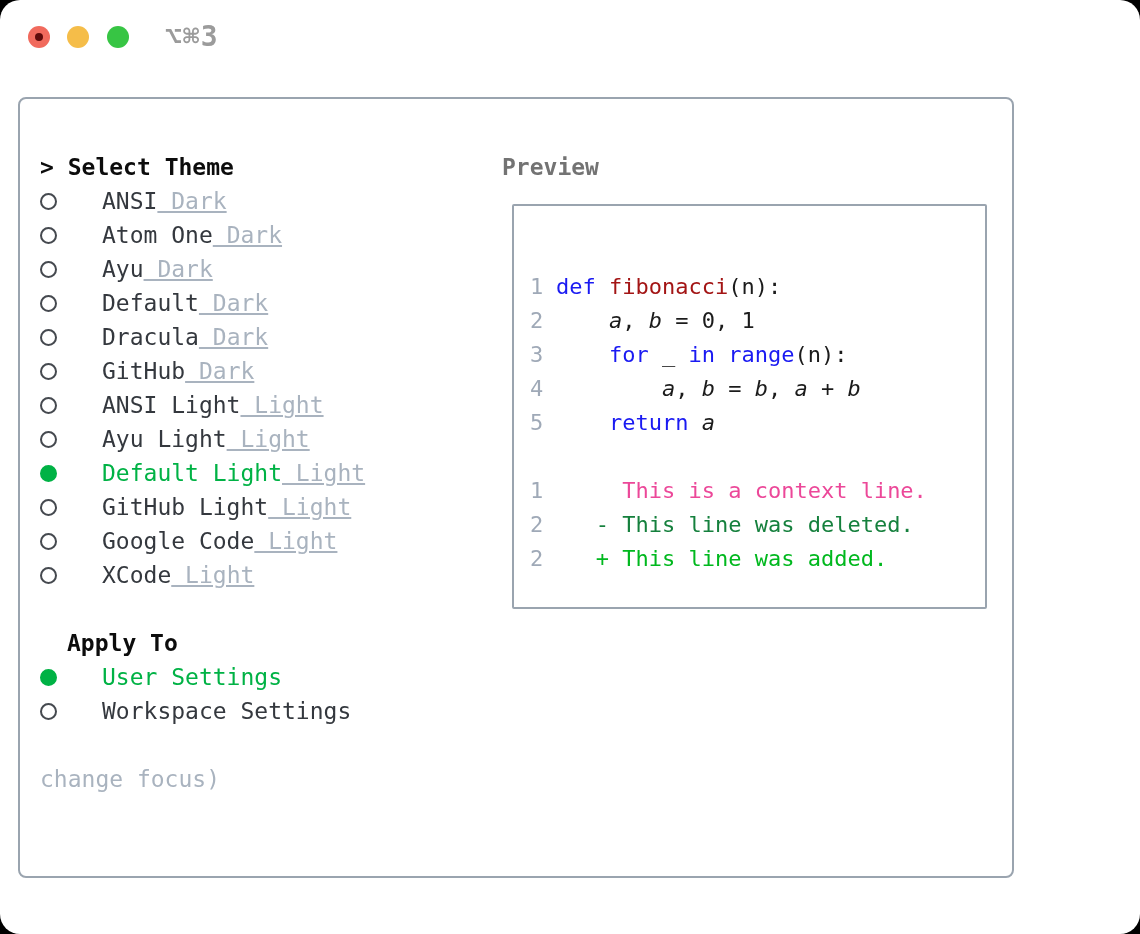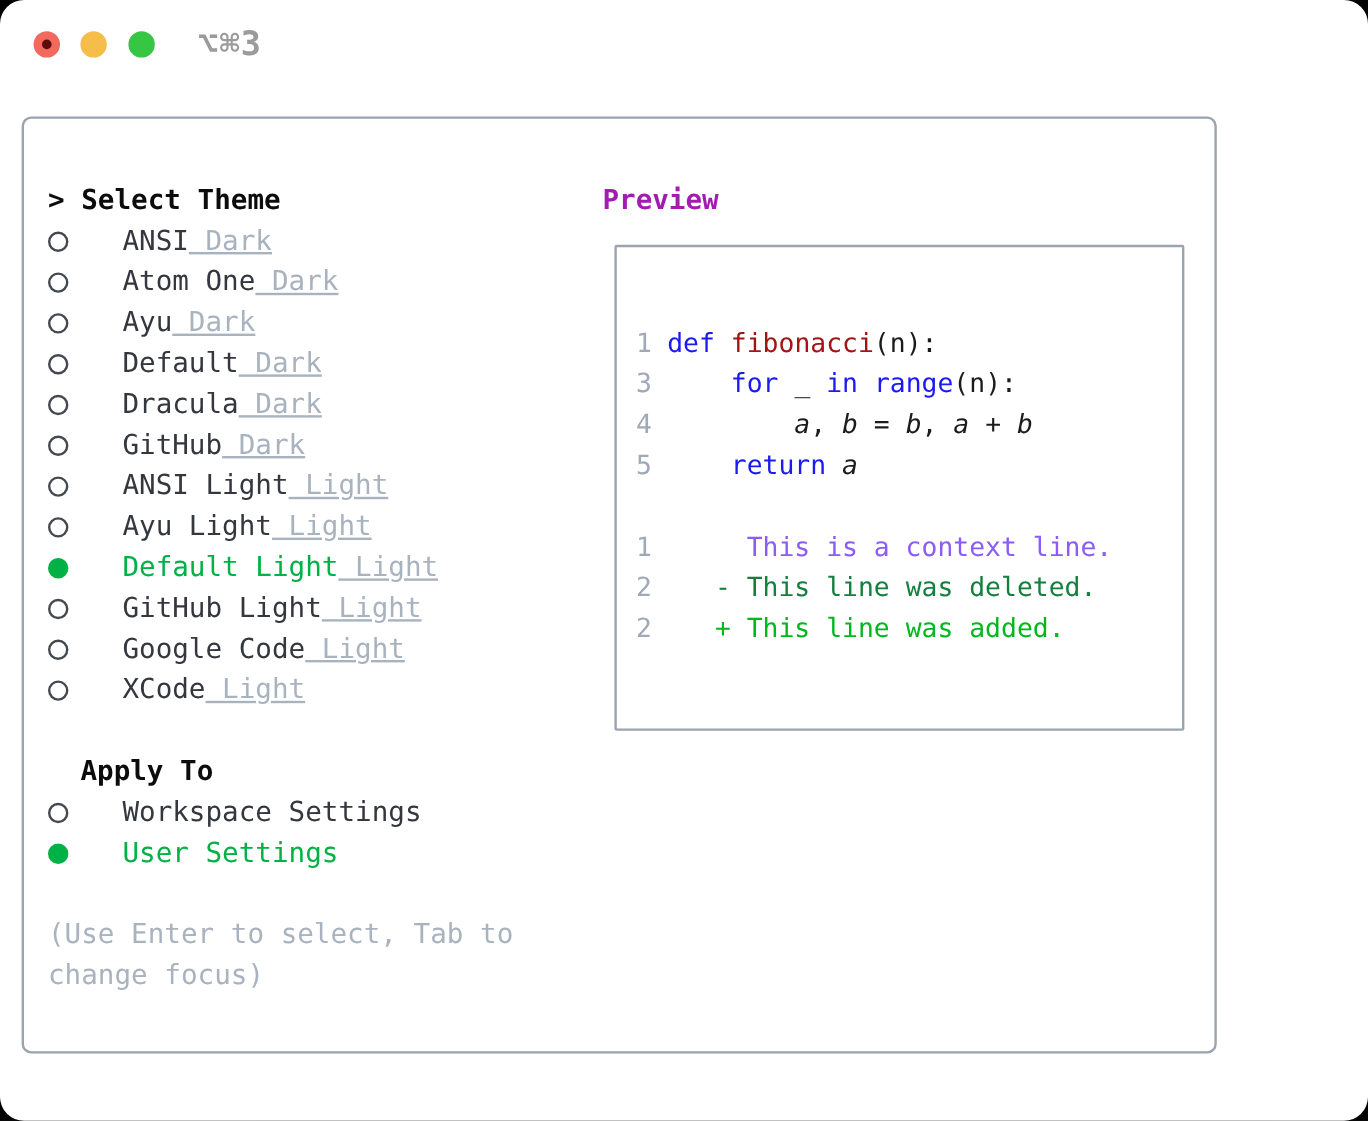--- a/index.html
+++ b/index.html
@@ -31,31 +31,31 @@
   .dot{flex:0 0 auto;width:13px;height:13px;border-radius:50%;
        border:2px solid #45494f;margin-right:10px;box-sizing:content-box;}
   .dot.sel{background:#00b245;border-color:#00b245;}
   .tname{color:#34383e;white-space:pre;margin-left:35px;}
   .tname.sel{color:#00b245;text-align:center;}
   .tvariant{color:#a9b3bf;white-space:pre;text-decoration:underline;}
   .hint{color:#a9b3bf;}
 
   
   #preview-title{position:absolute;left:482px;top:51px;height:34px;line-height:34px;
-         font-size:23px;font-weight:bold;color:#a21caf;}
+         font-size:23px;font-weight:bold;color:#737373;}
   #preview-box{position:absolute;left:492px;top:105px;width:471px;height:401px;
          border:2px solid #9aa4af;border-radius:2px;background:#fff;overflow:hidden;}
   #code{padding:64px 0 0 16px;font-size:22px;}
   .cline{height:34px;line-height:34px;white-space:pre;}
   .ln{display:inline-block;width:26px;color:#9fa9b7;white-space:pre;}
   .tk-kw{color:#1a1af2;}
   .tk-fn{color:#a31515;}
   .tk-p{color:#1b1b1b;}
   .tk-v{color:#1b1b1b;font-style:italic;}
-  .tk-ctx{color:#8b5cf6;}
+  .tk-ctx{color:#ec4899;}
   .tk-del{color:#15803d;}
   .tk-add{color:#00b81e;}
 </style>
 </head>
 <body>
 
 <div id="window">
 
   <div>
     <span class="light light-close">
@@ -85,36 +85,34 @@
           <div class="row"><span class="dot sel"></span><span class="tname sel">Default Light</span><span class="tvariant"> Light</span></div>
           <div class="row"><span class="dot"></span><span class="tname">GitHub Light</span><span class="tvariant"> Light</span></div>
           <div class="row"><span class="dot"></span><span class="tname">Google Code</span><span class="tvariant"> Light</span></div>
           <div class="row"><span class="dot"></span><span class="tname">XCode</span><span class="tvariant"> Light</span></div>
         </div>
       <div class="row"></div>
       <div class="row hdr indent">
         <span class="txt">Apply To</span>
       </div>
       <div id="apply-list">
+          <div class="row"><span class="dot sel"></span><span class="tname sel">User Settings</span></div>
           <div class="row"><span class="dot"></span><span class="tname">Workspace Settings</span></div>
-          <div class="row"><span class="dot sel"></span><span class="tname sel">User Settings</span></div>
         </div>
       <div class="row"></div>
-      <div class="row hint">
-        <span class="txt">(Use Enter to select, Tab to</span>
-      </div>
       <div class="row hint">
         <span class="txt">change focus)</span>
       </div>
     </div>
 
     <div id="preview-title">Preview</div>
     <div id="preview-box">
       <div id="code">
           <div class="cline"><span class="ln">1</span><span class="tk-kw">def</span><span class="tk-p"> </span><span class="tk-fn">fibonacci</span><span class="tk-p">(n):</span></div>
+          <div class="cline"><span class="ln">2</span><span class="tk-p">    </span><span class="tk-v">a</span><span class="tk-p">, </span><span class="tk-v">b</span><span class="tk-p"> = 0, 1</span></div>
           <div class="cline"><span class="ln">3</span><span class="tk-p">    </span><span class="tk-kw">for</span><span class="tk-p"> _ </span><span class="tk-kw">in</span><span class="tk-p"> </span><span class="tk-kw">range</span><span class="tk-p">(n):</span></div>
           <div class="cline"><span class="ln">4</span><span class="tk-p">        </span><span class="tk-v">a</span><span class="tk-p">, </span><span class="tk-v">b</span><span class="tk-p"> = </span><span class="tk-v">b</span><span class="tk-p">, </span><span class="tk-v">a</span><span class="tk-p"> + </span><span class="tk-v">b</span></div>
           <div class="cline"><span class="ln">5</span><span class="tk-p">    </span><span class="tk-kw">return</span><span class="tk-p"> </span><span class="tk-v">a</span></div>
           <div class="cline"><span class="ln"></span></div>
           <div class="cline"><span class="ln">1</span><span class="tk-ctx">     This is a context line.</span></div>
           <div class="cline"><span class="ln">2</span><span class="tk-p">   </span><span class="tk-del">- This line was deleted.</span></div>
           <div class="cline"><span class="ln">2</span><span class="tk-p">   </span><span class="tk-add">+ This line was added.</span></div>
         </div>
     </div>
 

